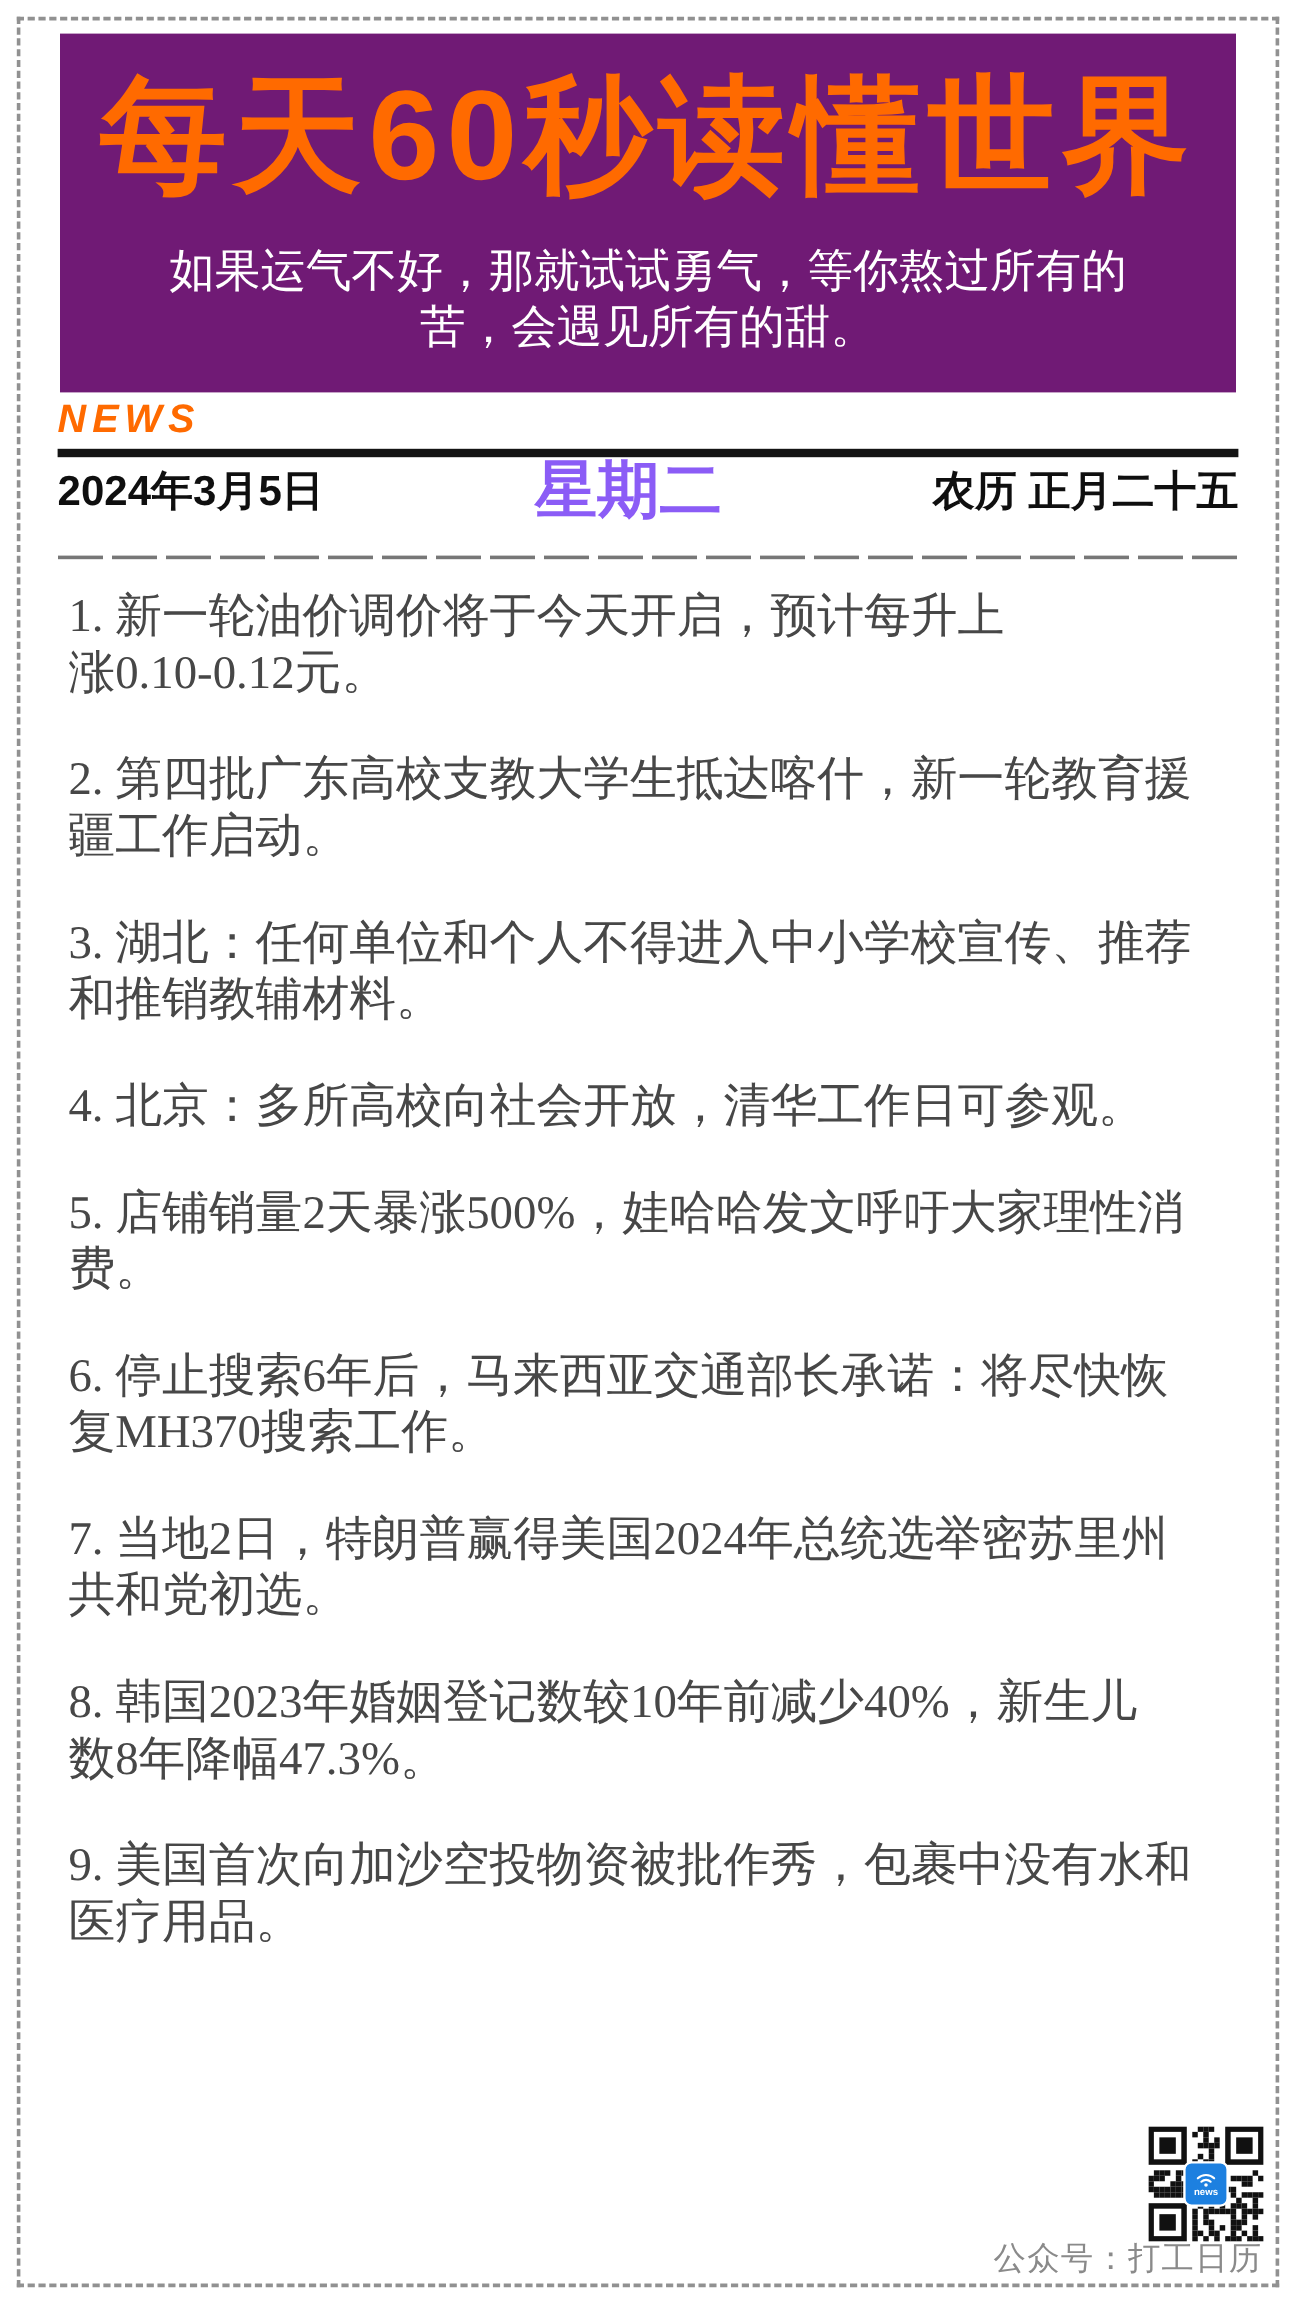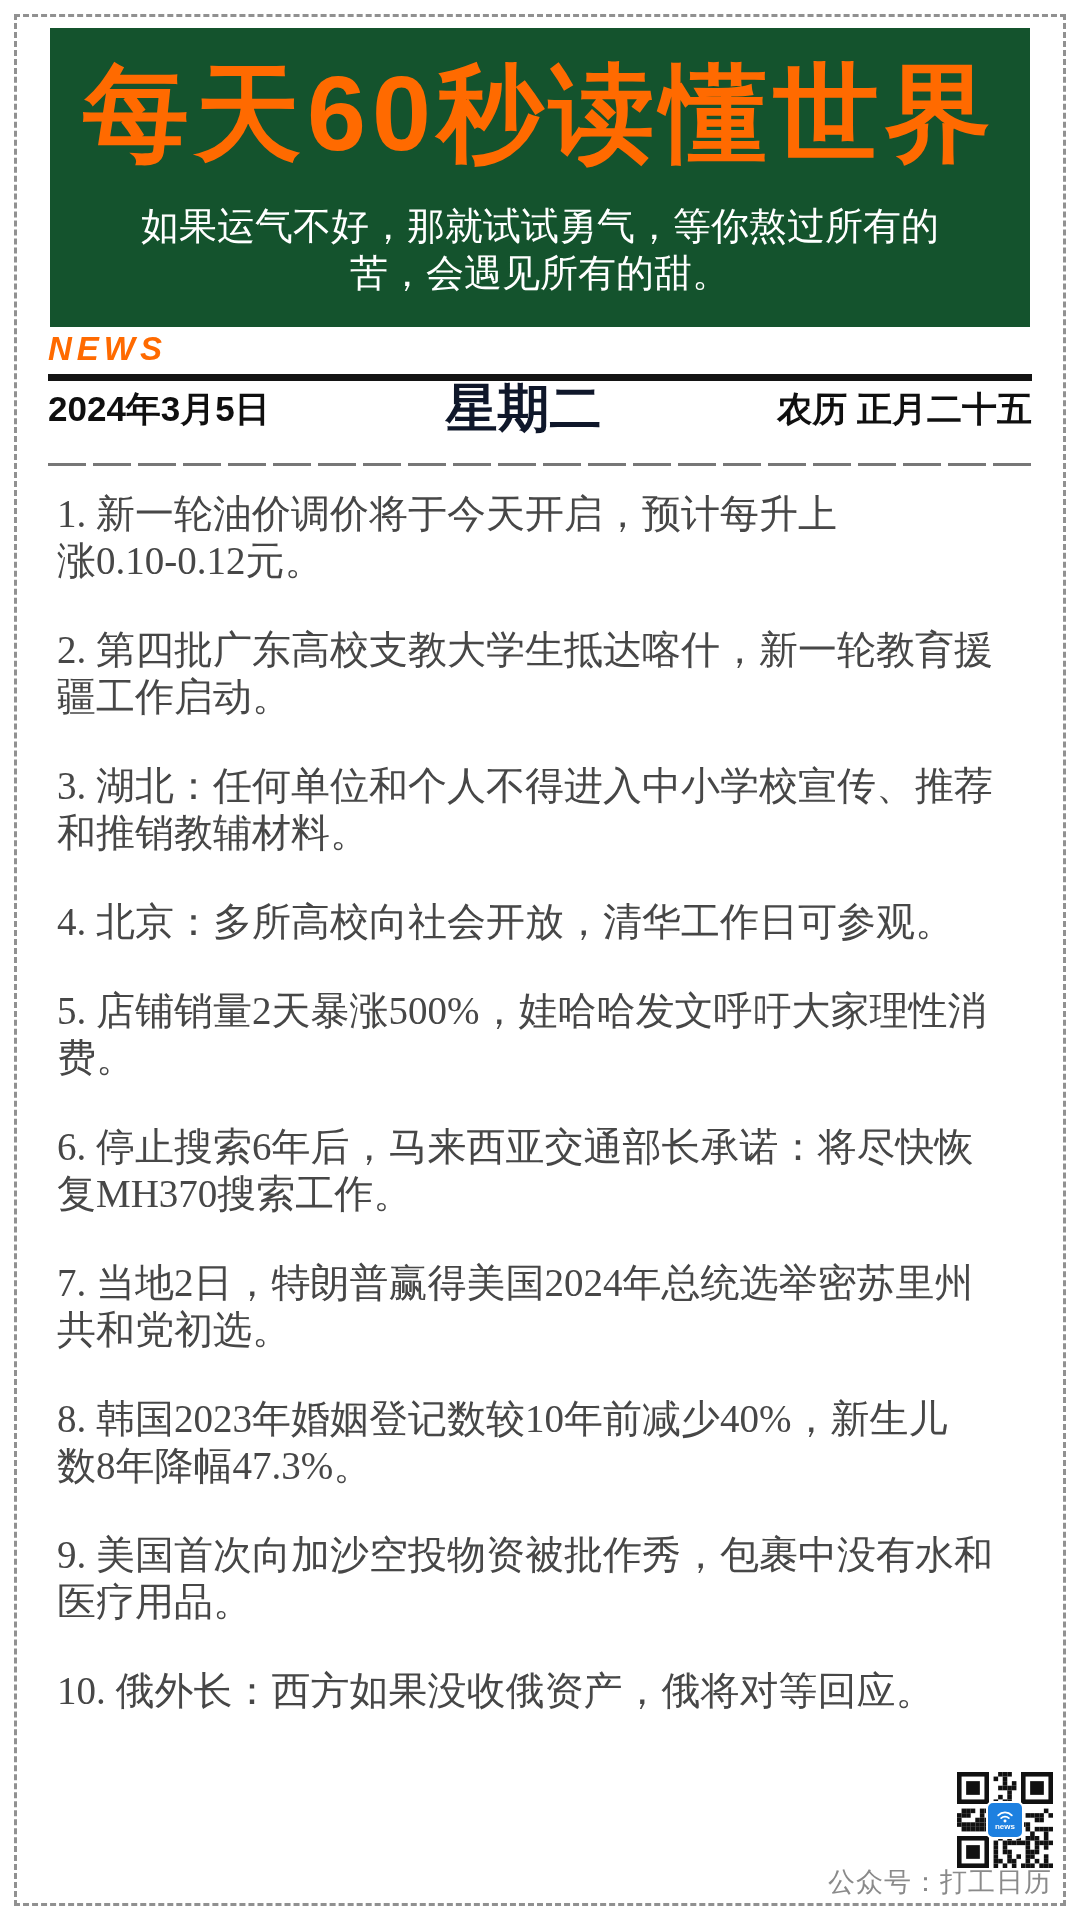--- a/index.html
+++ b/index.html
@@ -7,21 +7,21 @@
     width:1080px;height:1920px;position:relative;background:#ffffff;
     font-family:"Liberation Sans",sans-serif;overflow:hidden;
   }
   .page-border{
     position:absolute;left:14px;top:14px;right:14px;bottom:14px;
     border:3px dashed #919191;pointer-events:none;
   }
   
   .pink-header{
     position:absolute;left:50px;top:28px;width:980px;height:299px;
-    background:#14532d;text-align:center;
+    background:#701a75;text-align:center;
   }
   .main-title{
     margin:0;padding-top:30px;font-size:106px;line-height:1.05;
     font-weight:900;color:#FF6A00;letter-spacing:6px;
     font-family:"Liberation Sans",sans-serif;
   }
   .sub-quote{
     margin:34px auto 0 auto;width:900px;font-size:38px;line-height:47px;
     font-weight:400;color:#ffffff;white-space:pre-line;
   }
@@ -32,21 +32,21 @@
   }
   .black-rule{
     position:absolute;left:48px;top:374px;width:984px;height:7px;background:#141414;
   }
   
   .date-row{
     position:absolute;left:48px;top:380px;width:984px;height:58px;
     display:flex;align-items:center;justify-content:space-between;
   }
   .date-left{font-size:35px;font-weight:800;color:#0f0f0f;}
-  .weekday{font-size:52px;font-weight:900;color:#0f172a;}
+  .weekday{font-size:52px;font-weight:900;color:#8b5cf6;}
   .lunar{font-size:35px;font-weight:800;color:#0f0f0f;}
   .gray-rule{
     position:absolute;left:48px;top:463px;width:984px;height:3px;
     background:repeating-linear-gradient(to right,#777 0 38px,transparent 38px 45px);
   }
   
   .news-list{
     position:absolute;left:57px;top:490px;width:1002px;
     font-family:"Liberation Serif","DejaVu Serif",serif;
     font-size:39px;line-height:47px;color:#474747;
@@ -103,21 +103,20 @@
     <p>5. 店铺销量2天暴涨500%，娃哈哈发文呼吁大家理性消
 费。</p>
     <p>6. 停止搜索6年后，马来西亚交通部长承诺：将尽快恢
 复MH370搜索工作。</p>
     <p>7. 当地2日，特朗普赢得美国2024年总统选举密苏里州
 共和党初选。</p>
     <p>8. 韩国2023年婚姻登记数较10年前减少40%，新生儿
 数8年降幅47.3%。</p>
     <p>9. 美国首次向加沙空投物资被批作秀，包裹中没有水和
 医疗用品。</p>
-    <p>10. 俄外长：西方如果没收俄资产，俄将对等回应。</p>
   </div>
 
   <div class="qr-box">
     <svg id="qr-svg" viewBox="0 0 96 96" xmlns="http://www.w3.org/2000/svg" fill="#111">
         <rect x="41.14" y="0.00" width="4.57" height="4.57"></rect>
         <rect x="45.71" y="0.00" width="4.57" height="4.57"></rect>
         <rect x="50.29" y="0.00" width="4.57" height="4.57"></rect>
         <rect x="36.57" y="4.57" width="4.57" height="4.57"></rect>
         <rect x="45.71" y="4.57" width="4.57" height="4.57"></rect>
         <rect x="45.71" y="9.14" width="4.57" height="4.57"></rect>

